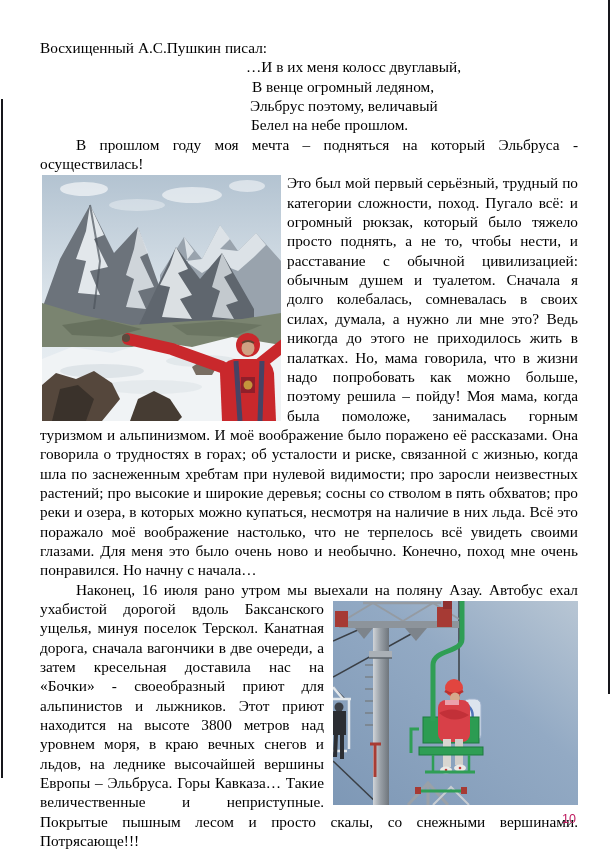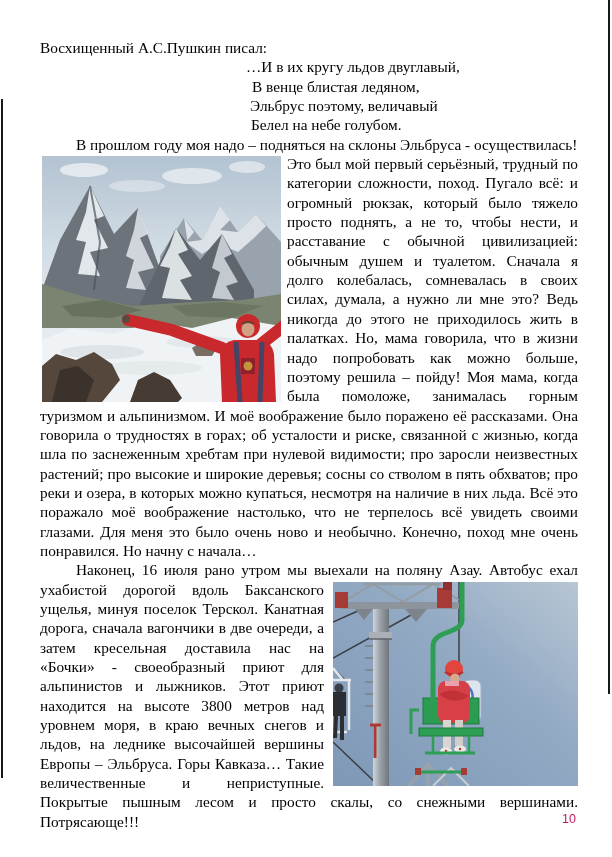--- a/index.html
+++ b/index.html
@@ -36,27 +36,27 @@
 
 <div class="page">
   <div class="scan-edge scan-left"></div>
   <div class="scan-edge scan-right"></div>
 
   <div class="content">
 
     <p>Восхищенный А.С.Пушкин писал:</p>
 
     <div class="poem">
-      <div>…И в их кругу льдов двуглавый,</div>
-      <div class="pl1">В венце блистая ледяном,</div>
+      <div>…И в их меня колосс двуглавый,</div>
+      <div class="pl1">В венце огромный ледяном,</div>
       <div class="pl2">Эльбрус поэтому, величавый</div>
-      <div class="pl3">Белел на небе голубом.</div>
+      <div class="pl3">Белел на небе прошлом.</div>
     </div>
 
-    <p class="indent">В прошлом году моя надо – подняться на склоны Эльбруса - осуществилась!</p>
+    <p class="indent">В прошлом году моя мечта – подняться на который Эльбруса - осуществилась!</p>
 
     <p>
       <span class="ph1">
           <svg viewBox="0 0 239 246" xmlns="http://www.w3.org/2000/svg">
           <defs>
             <linearGradient id="sky1" x1="0" y1="0" x2="0" y2="1">
               <stop offset="0" stop-color="#b3c3d1"></stop>
               <stop offset="0.55" stop-color="#dfe7ed"></stop>
               <stop offset="1" stop-color="#eef2f5"></stop>
             </linearGradient>

